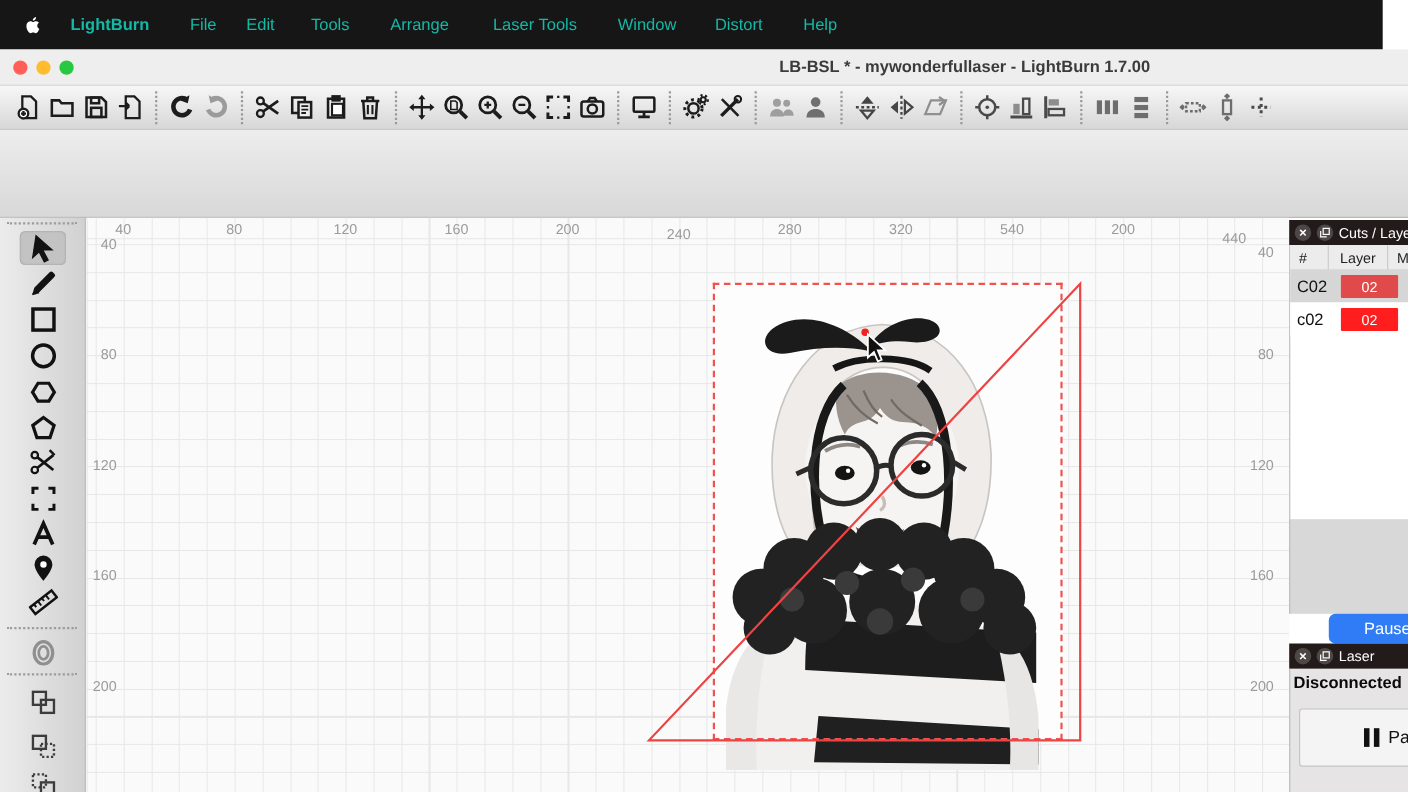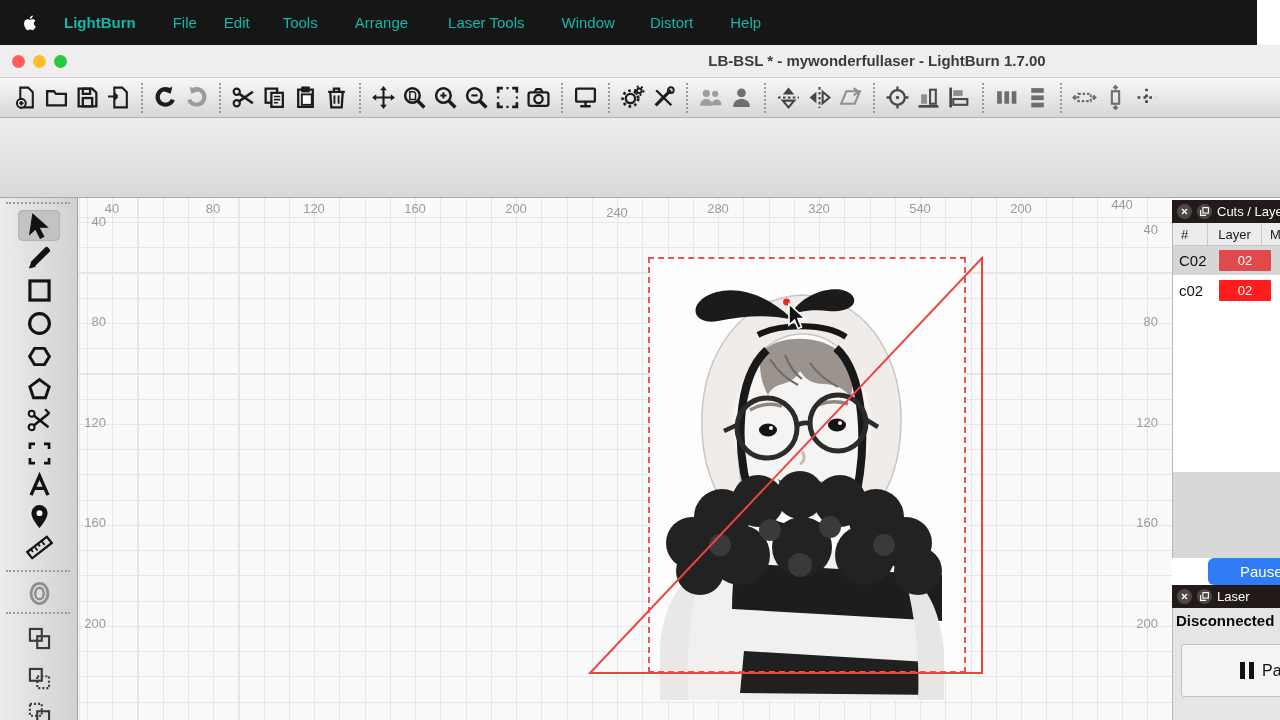--- a/index.html
+++ b/index.html
@@ -715,21 +715,21 @@
   <span class="rnum c" style="left:34px;top:4px">40</span>
   <span class="rnum c" style="left:135px;top:4px">80</span>
   <span class="rnum c" style="left:236px;top:4px">120</span>
   <span class="rnum c" style="left:337px;top:4px">160</span>
   <span class="rnum c" style="left:438px;top:4px">200</span>
   <span class="rnum c" style="left:539px;top:8px">240</span>
   <span class="rnum c" style="left:640px;top:4px">280</span>
   <span class="rnum c" style="left:741px;top:4px">320</span>
   <span class="rnum c" style="left:842px;top:4px">540</span>
   <span class="rnum c" style="left:943px;top:4px">200</span>
-  <span class="rnum c" style="left:1044px;top:0">440</span>
+  <span class="rnum c" style="left:1044px;top:12px">440</span>
 
   <span class="rnum r" style="left:0;top:17px">40</span>
   <span class="rnum r" style="left:0;top:117px">80</span>
   <span class="rnum r" style="left:0;top:218px">120</span>
   <span class="rnum r" style="left:0;top:318px">160</span>
   <span class="rnum r" style="left:0;top:419px">200</span>
 
   <span class="rnum r" style="left:1052px;top:25px">40</span>
   <span class="rnum r" style="left:1052px;top:117px">80</span>
   <span class="rnum r" style="left:1052px;top:218px">120</span>

